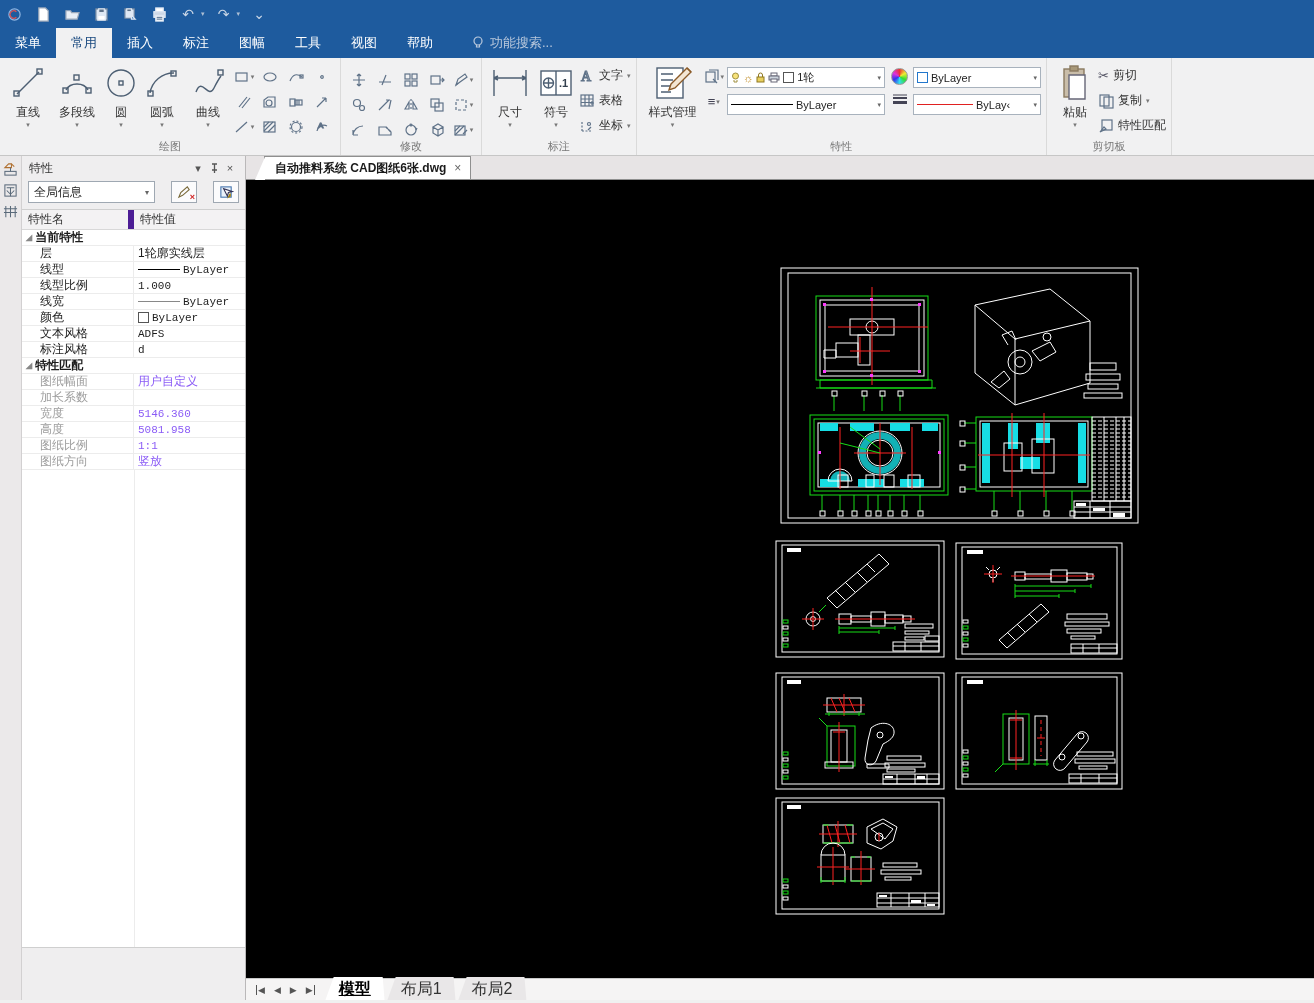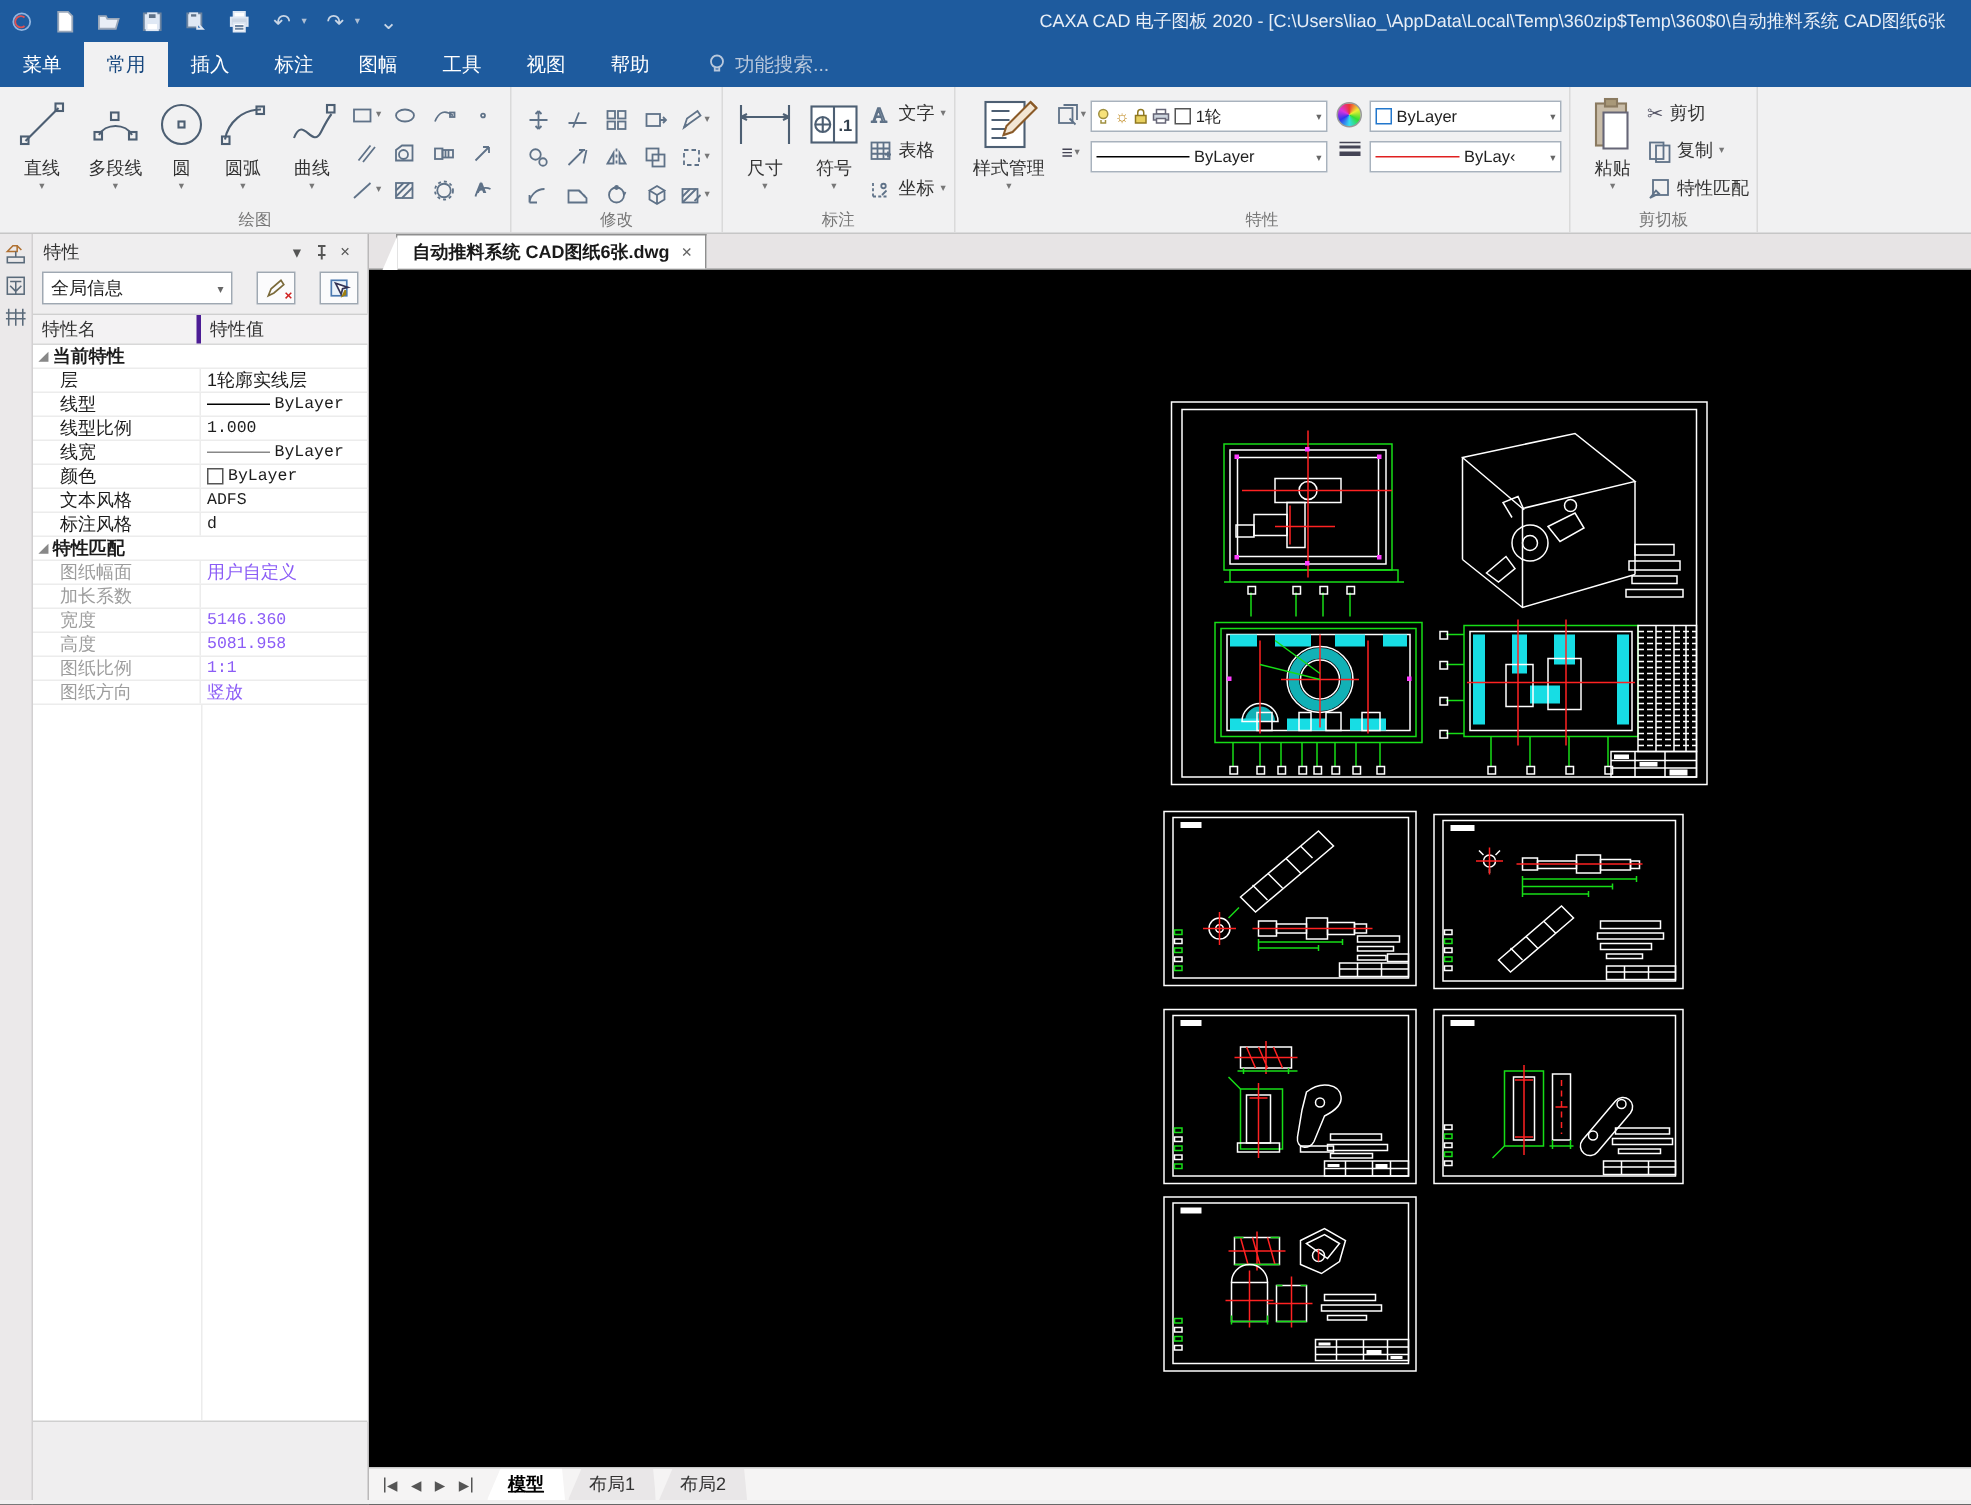--- a/index.html
+++ b/index.html
@@ -55,21 +55,21 @@
   .phbtn{width:16px;height:16px;display:flex;align-items:center;justify-content:center;color:#555;font-size:11px}
   .phbtn svg{width:11px;height:11px;stroke:#555;fill:none;stroke-width:1.3}
   .pcombo-row{display:flex;gap:16px;padding:1px 6px 3px 6px}
   .pcombo{flex:1;height:22px;border:1px solid #9fa8b2;background:#fff;display:flex;align-items:center;font-size:12px;color:#222;padding:0 5px}
   .pcombo .car{margin-left:auto;font-size:8px;color:#666}
   .pbtn{width:26px;height:22px;border:1px solid #9fa8b2;background:#fbfbfc;display:flex;align-items:center;justify-content:center;position:relative}
   .pbtn svg{width:15px;height:15px;stroke:#7a6a3a;fill:none;stroke-width:1.2}
   .ptable{margin-top:3px;background:#fff;border-top:1px solid #cfcfcf;font-size:12px}
   .pthead{display:flex;height:20px;background:#f3f2f3;border-bottom:1px solid #d8d8d8;color:#333}
   .pthead div{display:flex;align-items:center;padding-left:6px}
-  .coln{width:112px;border-right:3px solid #4c1d95}
+  .coln{width:112px;border-right:6px solid #4c1d95}
   .colv{flex:1}
   .prow{display:flex;height:16px;border-bottom:1px solid #ececec;color:#1c1c1c;align-items:center}
   .pname{width:112px;height:100%;display:flex;align-items:center;padding-left:18px;border-right:1px solid #ececec}
   .pval{flex:1;height:100%;display:flex;align-items:center;gap:3px;padding-left:4px;font-family:"Liberation Mono","DejaVu Sans Mono",monospace;font-size:11px}
   .prow.group .pname{padding-left:4px;font-weight:bold;border-right:none;width:100%}
   .tri{color:#888;font-size:8px;margin-right:3px}
   .prow.dis{color:#9d9d9d}
   .prow.dis .pval{color:#8b5cf6}
   .table-rest{height:478px;background:#fff;border-bottom:1px solid #cfcfcf;position:relative}
   .table-rest:before{content:'';position:absolute;left:112px;top:0;bottom:0;border-left:1px solid #ececec}
@@ -87,21 +87,21 @@
   .w{stroke:#fff;fill:none;stroke-width:1}
   .g{stroke:#17dd17;fill:none;stroke-width:1}
   .r{stroke:#ff2222;fill:none;stroke-width:1}
   .m{fill:#ff3cff;stroke:none}
   .cy{fill:#17dde4;stroke:none}
 
   
   .sheettabs{position:absolute;left:246px;right:0;top:978px;height:22px;background:#f5f4f4;display:flex;align-items:center;border-top:1px solid #c9c9c9}
   .nav{display:flex;align-items:center;gap:9px;padding:0 10px;color:#555;font-size:9px}
   .navb{cursor:default}
-  .stab{position:relative;padding:2px 14px;font-size:12px;color:#333;background:#e9e7e8;clip-path:polygon(9px 0,calc(100% - 2px) 0,100% 100%,0 100%);margin-right:2px}
+  .stab{position:relative;padding:2px 14px;font-size:16px;color:#333;background:#e9e7e8;clip-path:polygon(9px 0,calc(100% - 2px) 0,100% 100%,0 100%);margin-right:2px}
   .stab.active{background:#fff;font-weight:bold;text-decoration:underline;color:#000}
   .statusbar{position:absolute;left:0;right:0;bottom:0;height:3px;background:#f0f0f0}
 </style>
 </head>
 <body>
 
 <div id="app">
 
   <div class="titlebar">
     <div class="qat">
@@ -142,21 +142,20 @@
             <rect x="4" y="9" width="8" height="6" fill="#fff"></rect>
             <path d="M5 11h6M5 13h6" stroke="#6c84a0"></path>
           </svg>
         </span>
       <span class="qbtn">↶</span>
         <span class="qcaret">▾</span>
       <span class="qbtn">↷</span>
         <span class="qcaret">▾</span>
       <span class="qbtn">⌄</span>
     </div>
-    <div class="win-title">CAXA CAD 电子图板 2020 - [C:\Users\liao_\AppData\Local\Temp\360zip$Temp\360$0\自动推料系统 CAD图纸6张</div>
   </div>
 
   <div class="tabrow">
     <div class="mtab">菜单</div>
     <div class="mtab active">常用</div>
     <div class="mtab">插入</div>
     <div class="mtab">标注</div>
     <div class="mtab">图幅</div>
     <div class="mtab">工具</div>
     <div class="mtab">视图</div>

